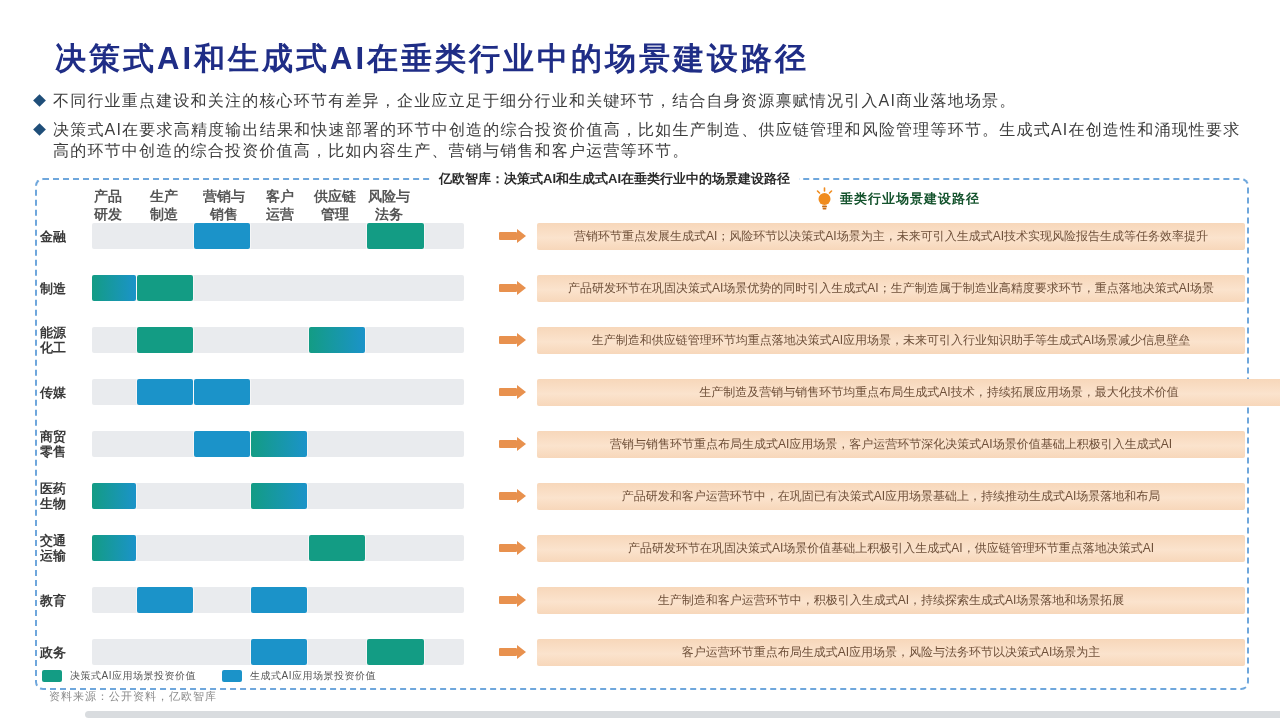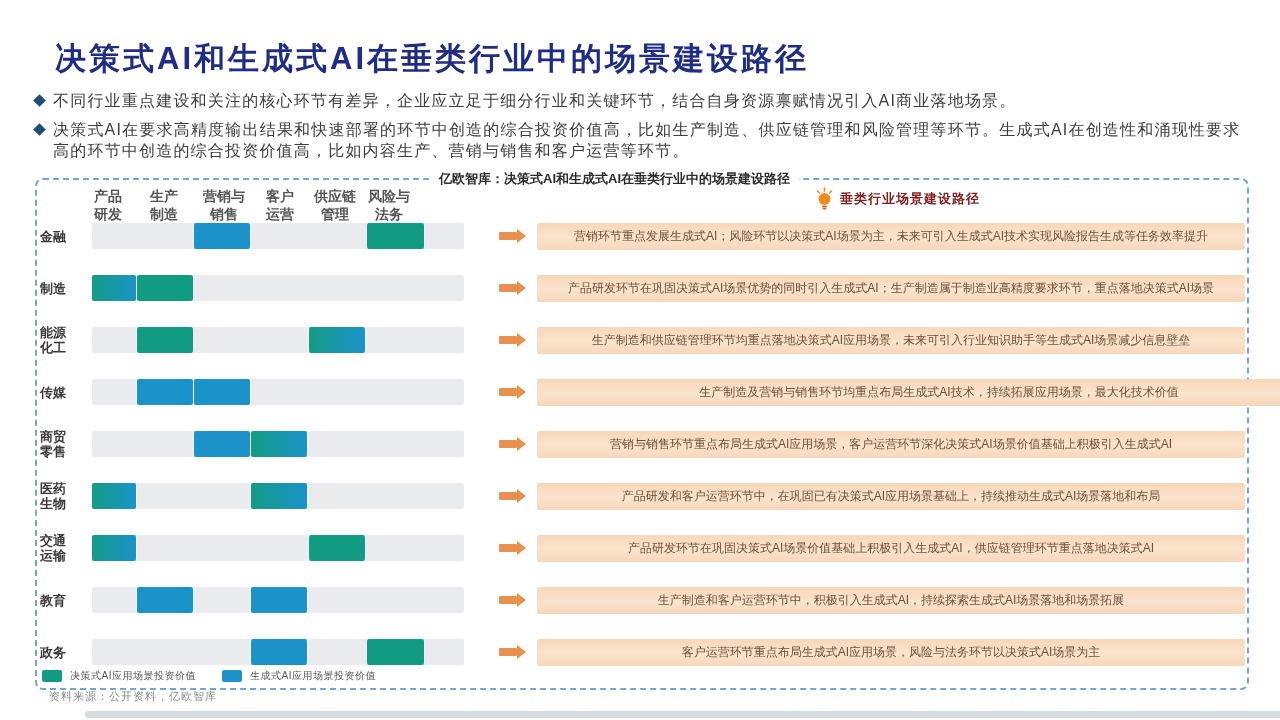--- a/index.html
+++ b/index.html
@@ -15,21 +15,21 @@
   .bullets{position:absolute;left:35px;top:90px;width:1218px;}
   .bullet{display:flex;gap:9px;margin-bottom:7px;}
   .diamond{flex:0 0 auto;width:9px;height:9px;background:#1f4e79;transform:rotate(45deg);margin-top:6px;}
   .bullet-text{font-size:16px;letter-spacing:1.2px;line-height:1.35;color:#3d3d3d;}
   
   .chartbox{position:absolute;left:35px;top:178px;width:1210px;height:508px;
             border:2px dashed #6fa7dc;border-radius:8px;}
   .chart-title{position:absolute;top:-10px;left:393px;background:#fff;padding:0 9px;
                font-size:13px;font-weight:700;color:#2b2b2b;white-space:nowrap;}
   .badge{position:absolute;top:7px;left:778px;display:flex;align-items:center;gap:6px;}
-  .badge-label{font-size:13px;font-weight:700;color:#7f1d1d;letter-spacing:1px;}
+  .badge-label{font-size:13px;font-weight:700;color:#14532d;letter-spacing:1px;}
   .col-header{position:absolute;top:7px;width:60px;text-align:center;
               font-size:14px;font-weight:700;color:#555;line-height:1.3;}
   .chart-row{position:absolute;left:0;right:0;height:27px;}
   .row-label{position:absolute;left:3px;top:50%;transform:translateY(-50%);
              font-size:13px;font-weight:700;color:#3a3a3a;line-height:1.2;white-space:pre-line;}
   .row-track{position:absolute;left:55px;top:0;width:372px;height:26px;background:#e9ebee;border-radius:2px;}
   .row-cell{position:absolute;top:0;height:26px;border-radius:2px;box-shadow:0 0 0 1px rgba(255,255,255,.55);}
   .arrow{position:absolute;left:462px;top:9px;width:18px;height:8px;background:#e8914e;border-radius:1px;}
   .arrow::after{content:'';position:absolute;right:-9px;top:-3px;width:0;height:0;
                 border-left:9px solid #e8914e;border-top:7px solid transparent;border-bottom:7px solid transparent;}

